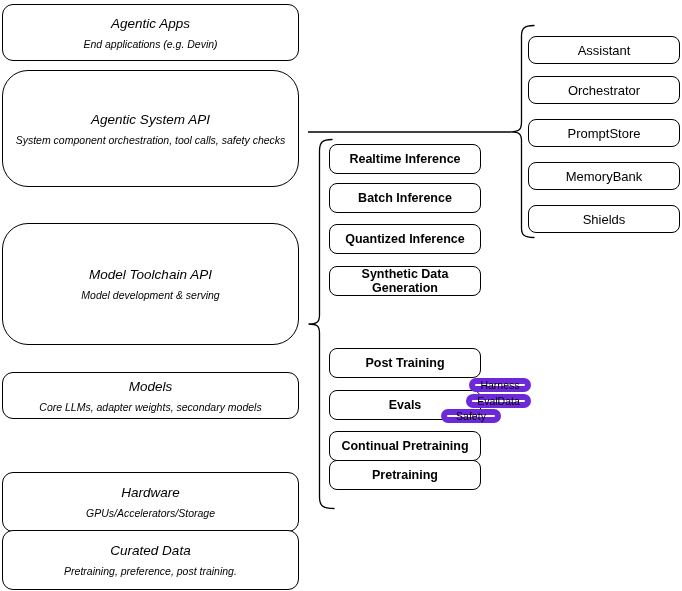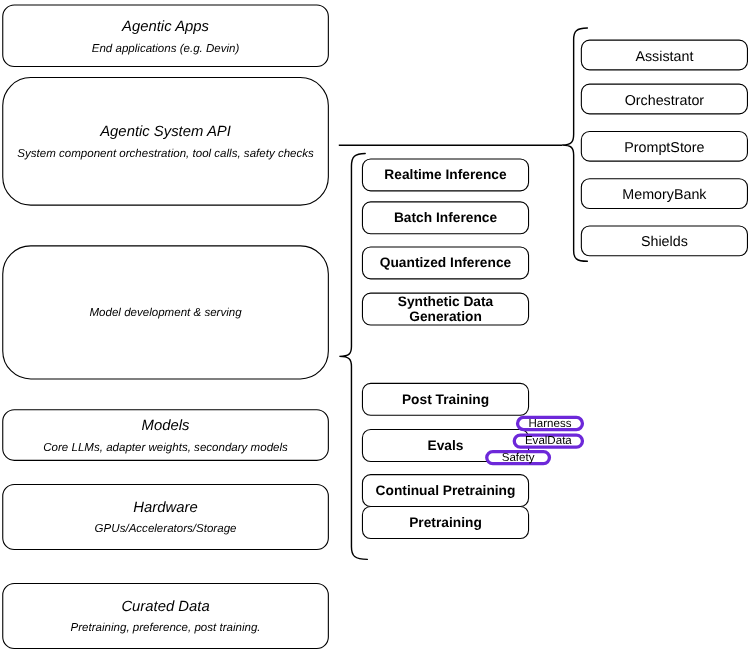--- a/index.html
+++ b/index.html
@@ -28,21 +28,21 @@
   .ltitle{font-size:13.5px;line-height:16px;white-space:nowrap;}
   .lsub{font-size:10.5px;line-height:12px;white-space:nowrap;}
   
   .mbox{left:329px;width:152px;height:30px;border-radius:8px;font-size:12.5px;z-index:2;font-weight:bold;}
   
   .rbox{left:528px;width:152px;height:28px;border-radius:8px;font-size:13px;z-index:2;}
   
   .pill{
     position:absolute;
     box-sizing:border-box;
-    border:3px solid #6d28d9;
+    border:6px solid #6d28d9;
     background:#ffffff;
     border-radius:8px;
     font-size:10.5px;
     line-height:12px;
     display:flex;align-items:center;justify-content:center;
     z-index:4;
   }
   .overlay{position:absolute;left:0;top:0;z-index:1;}
 </style>
 </head>
@@ -60,29 +60,30 @@
     <div class="ltitle">Agentic Apps</div>
     <div class="lsub">End applications (e.g. Devin)</div>
   </div>
 
   <div class="node lbox big" style="top:70px;height:117px">
     <div class="ltitle">Agentic System API</div>
     <div class="lsub">System component orchestration, tool calls, safety checks</div>
   </div>
 
   <div class="node lbox big" style="top:223px;height:122px">
+    <div class="ltitle">Model Toolchain API</div>
     <div class="lsub">Model development &amp; serving</div>
   </div>
 
   <div class="node lbox" style="top:372px;height:47px">
     <div class="ltitle">Models</div>
     <div class="lsub">Core LLMs, adapter weights, secondary models</div>
   </div>
 
-  <div class="node lbox" style="top:440px;height:60px">
+  <div class="node lbox" style="top:472px;height:60px">
     <div class="ltitle">Hardware</div>
     <div class="lsub">GPUs/Accelerators/Storage</div>
   </div>
 
   <div class="node lbox" style="top:530px;height:60px">
     <div class="ltitle">Curated Data</div>
     <div class="lsub">Pretraining, preference, post training.</div>
   </div>
 
   <div class="node mbox" style="top:144px">

